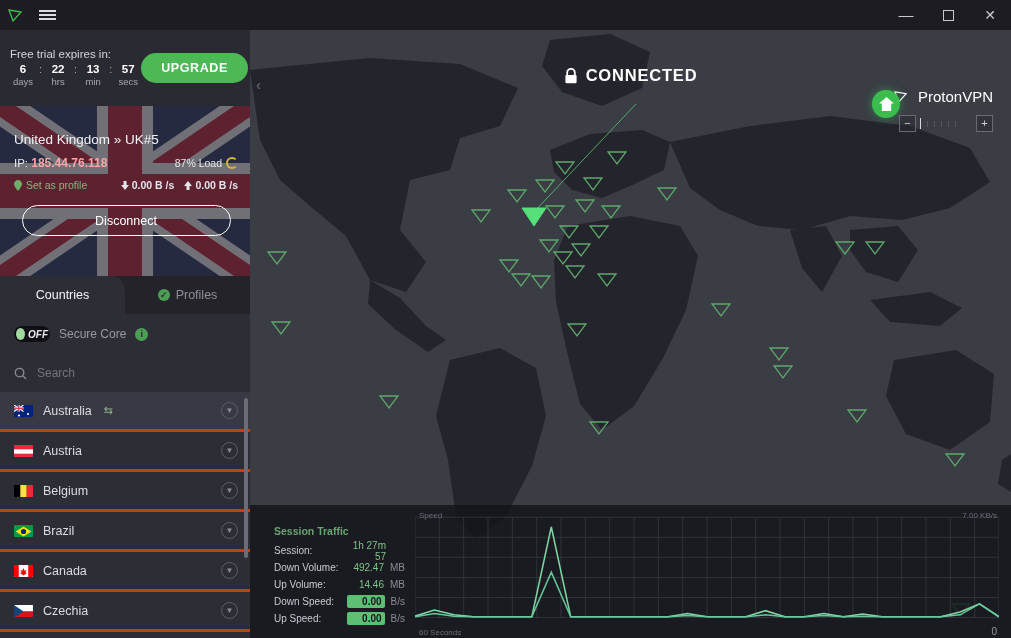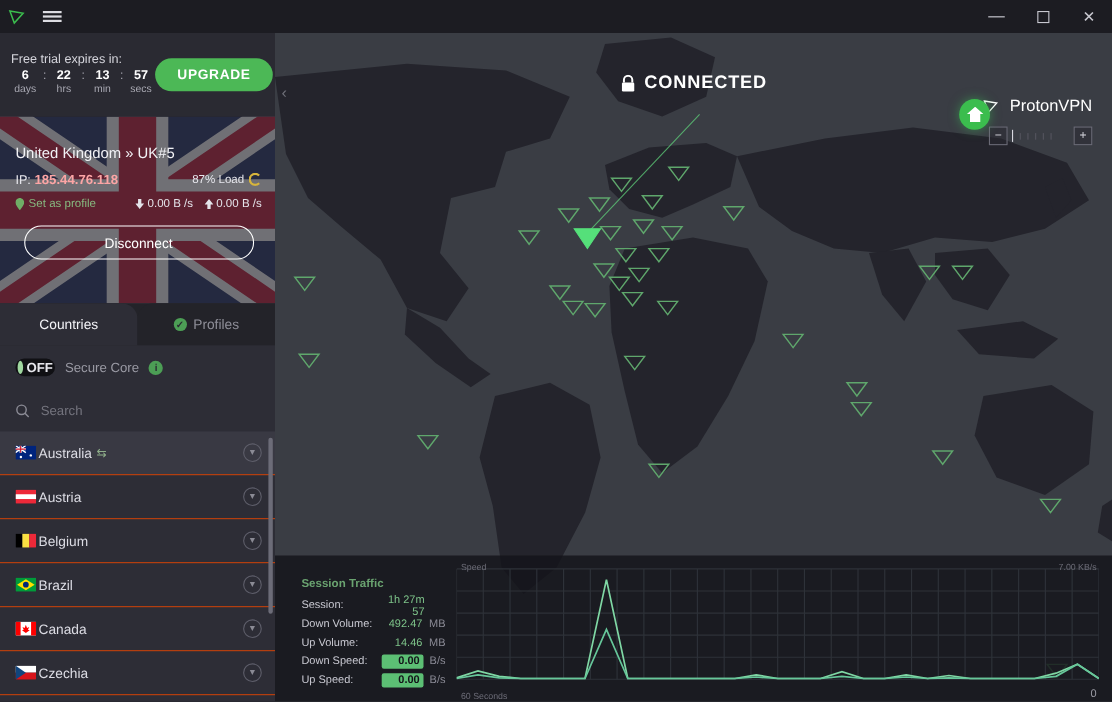--- a/index.html
+++ b/index.html
@@ -60,21 +60,21 @@
   .conn-ip { color: #e8e8ee; font-size: 11.5px; }
   .conn-ip b { color: #fca5a5; font-size: 12px; }
   .load-wrap { display: flex; align-items: center; gap: 4px; }
   .load-text { color: #e6e6ec; font-size: 10.5px; }
   .load-ring {
     width: 12px; height: 12px; border-radius: 50%;
     border: 2px solid #d7b53c; border-right-color: transparent;
   }
   .conn-row3 { display: flex; align-items: center; justify-content: space-between; margin-top: 9px; }
   .profile-link { display: flex; align-items: center; gap: 4px; color: #86b87f; font-size: 10.5px; cursor: pointer; }
-  .speeds { display: flex; align-items: center; gap: 10px; color: #e4e4ea; font-size: 10.5px; }
+  .speeds { display: flex; align-items: center; gap: 10px; color: #e4e4ea; font-size: 10.5px; font-weight: bold; }
   .speeds span { display: inline-flex; align-items: center; gap: 3px; }
   .disconnect-btn {
     display: block; width: 209px; margin: 14px auto 0 auto; height: 31px;
     border: 1.5px solid #ffffff; border-radius: 16px; background: transparent;
     color: #ffffff; font-size: 12.5px; cursor: pointer; font-family: inherit;
   }
 
   
   .tabs { display: flex; height: 38px; background: #232329; position: relative; }
   .tab {
@@ -90,39 +90,39 @@
   }
 
   .list-area { flex: 1; background: #2d2d36; display: flex; flex-direction: column; min-height: 0; position: relative; }
 
   .sc-row { height: 40px; display: flex; align-items: center; gap: 9px; padding: 0 0 0 14px; }
   .toggle {
     width: 36px; height: 16px; border-radius: 9px; background: #101014;
     display: flex; align-items: center; padding: 0 2px; gap: 3px; cursor: pointer;
   }
   .toggle-knob { width: 12px; height: 12px; border-radius: 50%; background: #9fd79f; }
-  .toggle-off { color: #e6e6ec; font-size: 12px; font-weight: bold; }
+  .toggle-off { color: #e6e6ec; font-size: 10px; font-weight: bold; font-style: italic; }
   .sc-label { color: #9a9aa4; font-size: 12px; }
   .info-dot {
     width: 13px; height: 13px; border-radius: 50%; background: #4c9e55;
     color: #2a2a32; font-size: 9px; font-weight: bold;
     display: inline-flex; align-items: center; justify-content: center;
   }
 
   .search-row { height: 38px; display: flex; align-items: center; gap: 10px; padding: 0 14px; }
   .search-input {
     background: transparent; border: none; outline: none;
     color: #d0d0d8; font-size: 12px; font-family: inherit; width: 170px;
   }
   .search-input::placeholder { color: #74747e; }
 
   .country-list { flex: 1; overflow: hidden; position: relative; }
   .c-row {
     height: 40px; display: flex; align-items: center; padding: 0 12px 0 14px;
-    border-bottom: 1px solid #c2410c; cursor: pointer; gap: 2px;
+    border-bottom: 3px solid #c2410c; cursor: pointer; gap: 10px;
   }
   .c-row.hover { background: #393943; }
   .flag { width: 19px; height: 13px; flex: 0 0 19px; border-radius: 1px; overflow: hidden; position: relative; }
   .c-name { color: #dcdce4; font-size: 12.5px; }
   .p2p { color: #8fae8a; font-size: 11px; margin-left: 2px; }
   .c-spacer { flex: 1; }
   .chev {
     width: 17px; height: 17px; border-radius: 50%; border: 1px solid #5e5e6a;
     display: flex; align-items: center; justify-content: center;
     color: #8b8b95; font-size: 8px;

